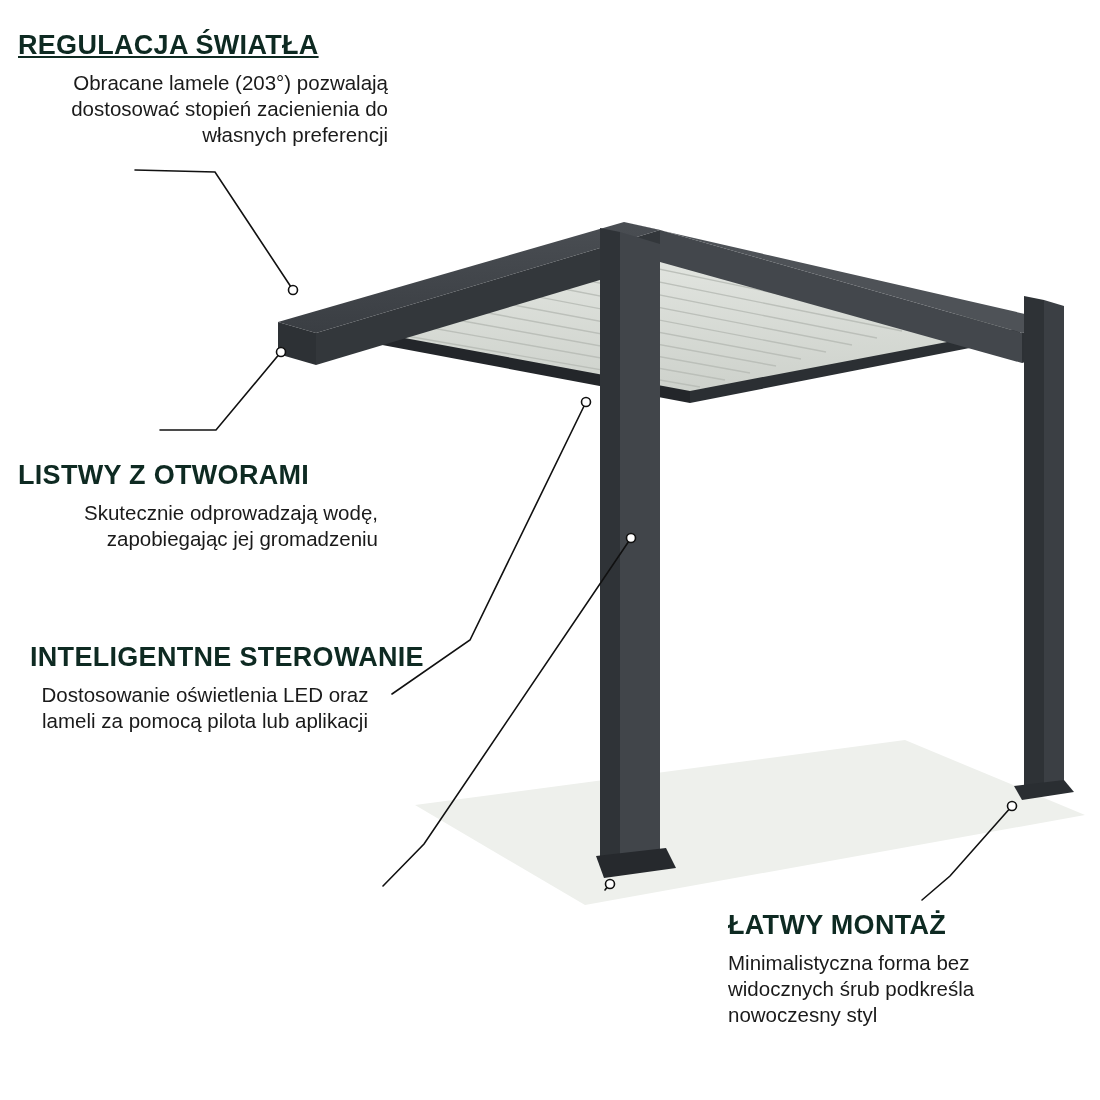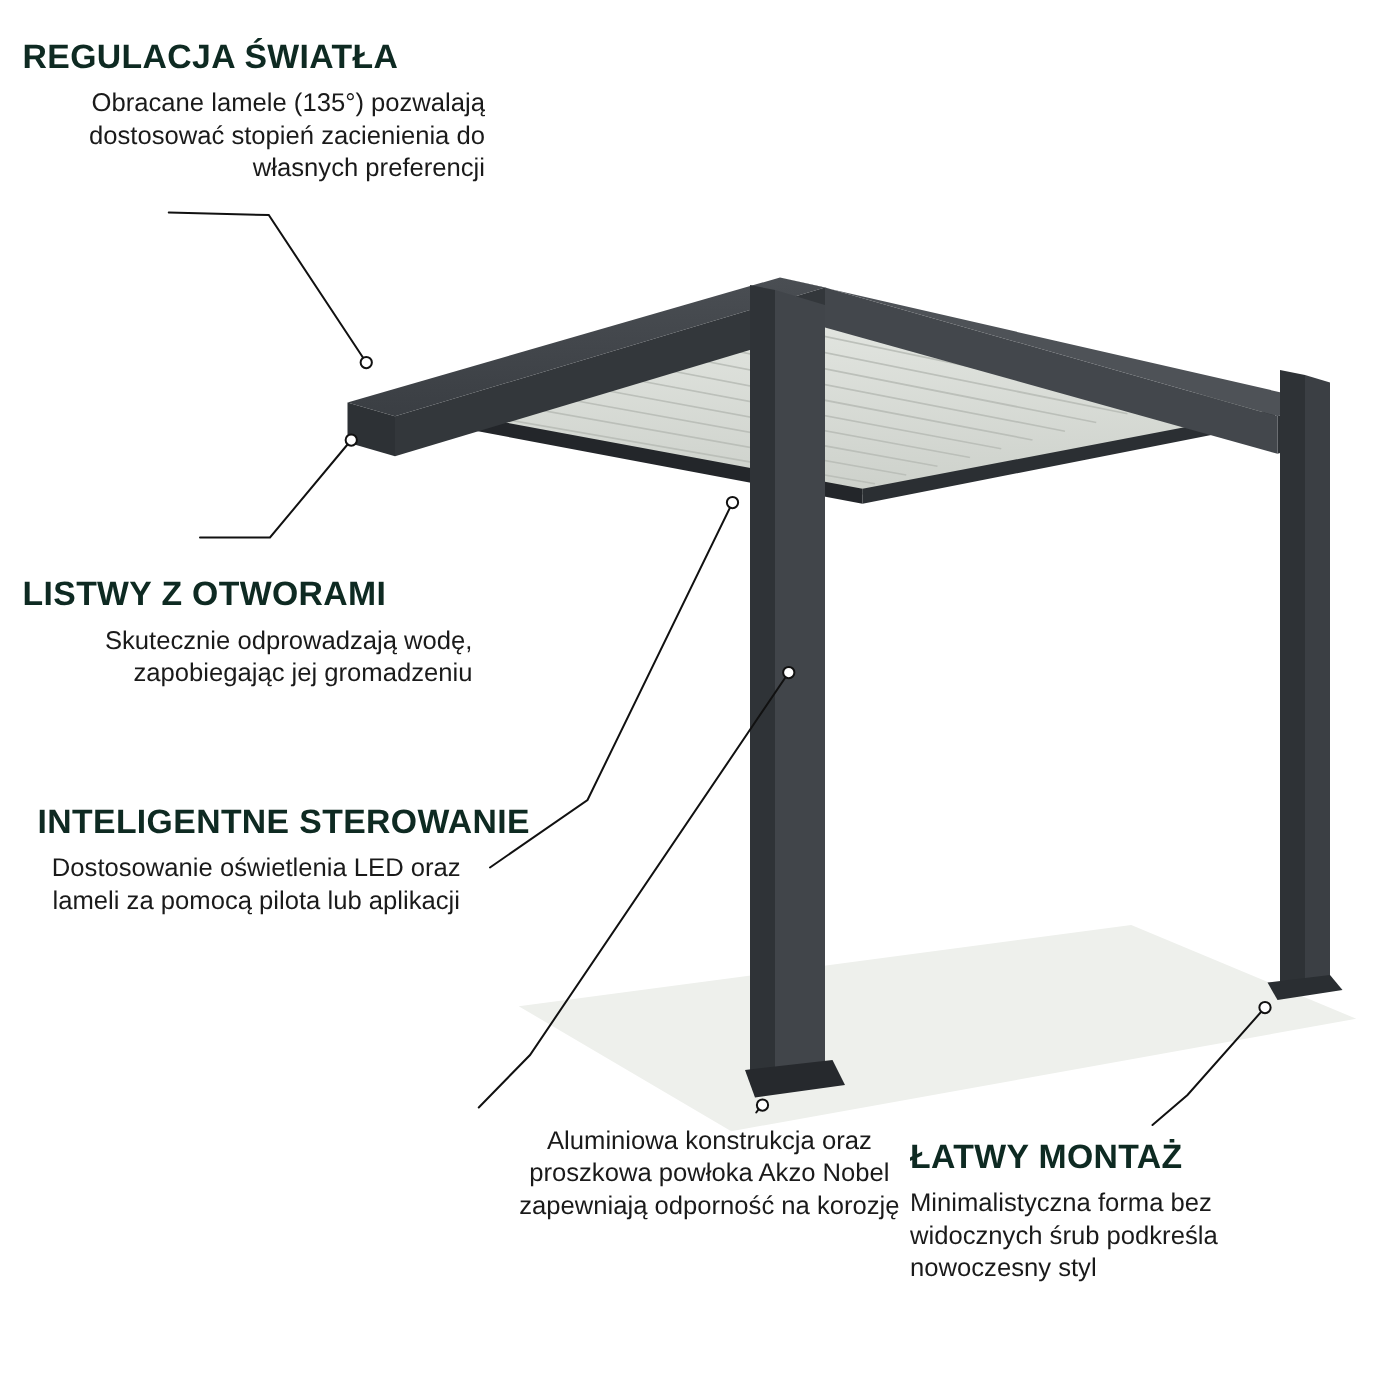--- a/index.html
+++ b/index.html
@@ -42,21 +42,21 @@
   }
 
   
   #callout-light    { left: 18px;  top: 28px;  width: 370px; text-align: right; }
   #callout-slats    { left: 18px;  top: 458px; width: 360px; text-align: right; }
   #callout-smart    { left: 30px;  top: 640px; width: 350px; text-align: center; }
   #callout-strength { left: 30px;  top: 888px; width: 355px; text-align: center; }
   #callout-durab    { left: 395px; top: 900px; width: 345px; text-align: center; }
   #callout-mount    { left: 728px; top: 908px; width: 330px; text-align: left; }
 
-  #callout-light .title   { text-align: left; }
+  #callout-light .title   { text-align: left; text-decoration: underline; }
   #callout-slats .title   { text-align: left; }
 </style>
 </head>
 <body>
 
 <div id="stage">
 
   <svg class="pergola-svg" viewBox="0 0 1100 1100">
     <defs>
       <linearGradient id="roofTop" x1="0" y1="0" x2="0" y2="1">
@@ -133,36 +133,35 @@
       <circle cx="281" cy="352" r="4.5"></circle>
       <circle cx="586" cy="402" r="4.5"></circle>
       <circle cx="631" cy="538" r="4.5"></circle>
       <circle cx="610" cy="884" r="4.5"></circle>
       <circle cx="1012" cy="806" r="4.5"></circle>
     </g>
   </svg>
 
   <div class="callout" id="callout-light">
     <p class="title">REGULACJA ŚWIATŁA</p>
-    <p class="body">Obracane lamele (135°) pozwalają dostosować stopień zacienienia do własnych preferencji</p>
+    <p class="body">Obracane lamele (203°) pozwalają dostosować stopień zacienienia do własnych preferencji</p>
   </div>
 
   <div class="callout" id="callout-slats">
     <p class="title">LISTWY Z OTWORAMI</p>
     <p class="body">Skutecznie odprowadzają wodę, zapobiegając jej gromadzeniu</p>
   </div>
 
   <div class="callout" id="callout-smart">
     <p class="title">INTELIGENTNE STEROWANIE</p>
     <p class="body">Dostosowanie oświetlenia LED oraz lameli za pomocą pilota lub aplikacji</p>
   </div>
 
 
   <div class="callout" id="callout-durab">
-    <p class="body">Aluminiowa konstrukcja oraz proszkowa powłoka Akzo Nobel zapewniają odporność na korozję</p>
   </div>
 
   <div class="callout" id="callout-mount">
     <p class="title">ŁATWY MONTAŻ</p>
     <p class="body">Minimalistyczna forma bez widocznych śrub podkreśla nowoczesny styl</p>
   </div>
 
 </div>
 
 </body></html>

